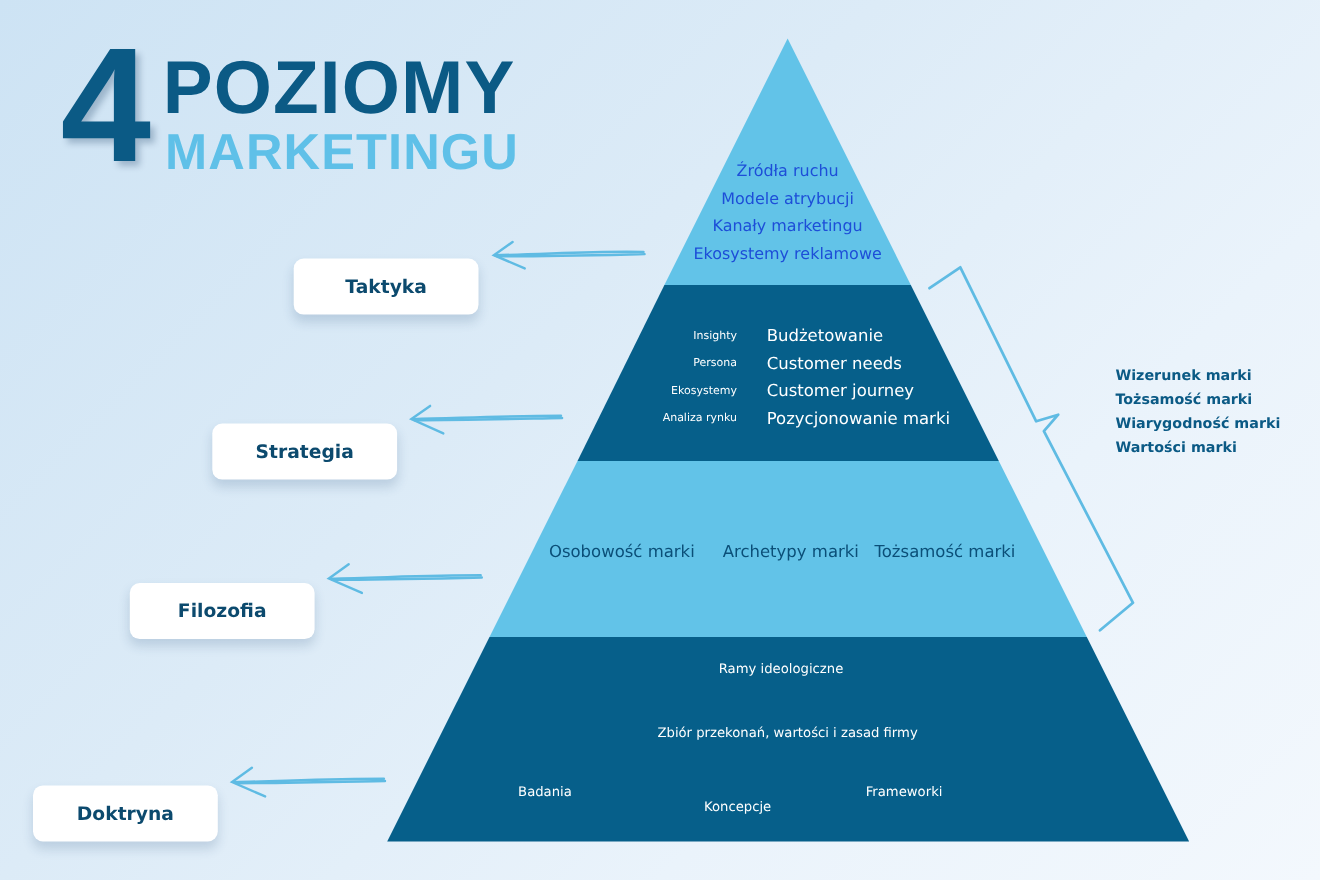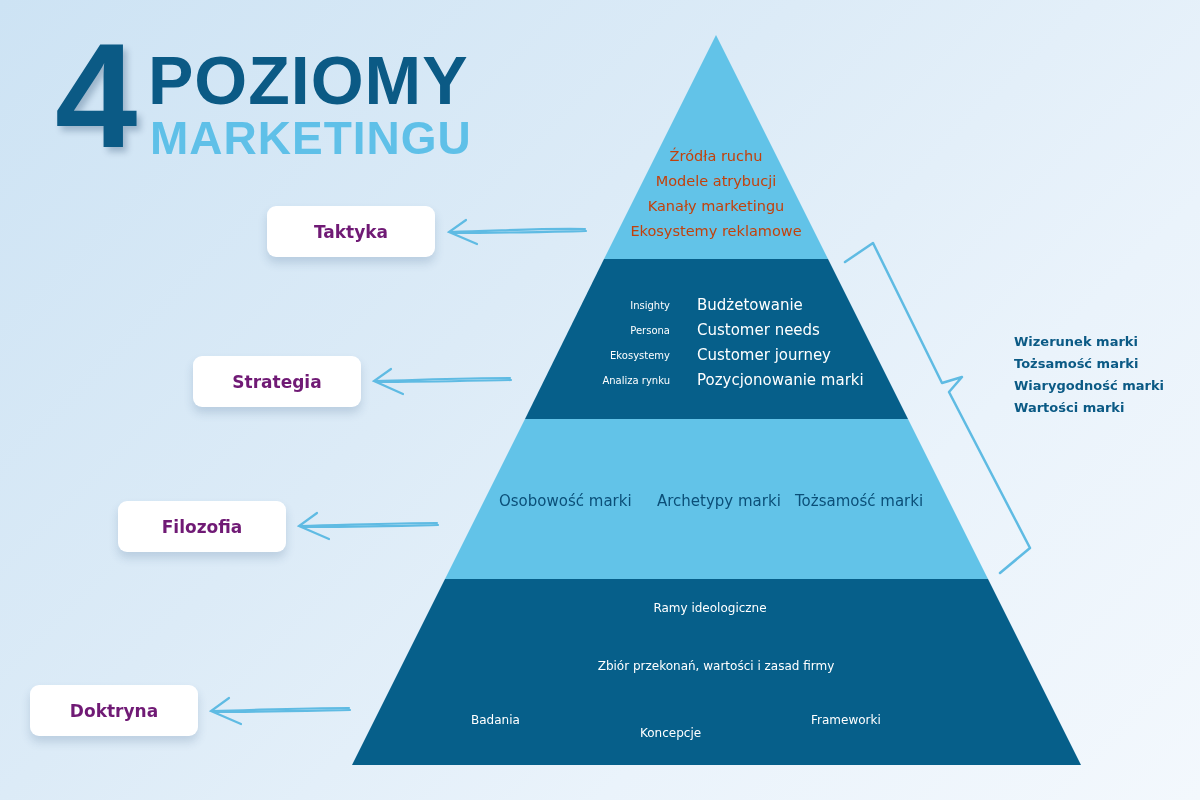--- a/index.html
+++ b/index.html
@@ -20,30 +20,30 @@
     font-family: "Liberation Sans", sans-serif; font-weight: bold;
     font-size: 68px; line-height: 68px; color: #0b5a85; letter-spacing: 1px;
   }
   .title-sub {
     position: absolute; left: 150px; top: 115px;
     font-family: "Liberation Sans", sans-serif; font-weight: bold;
     font-size: 46px; line-height: 46px; color: #5fc0e8; letter-spacing: 1px;
   }
   svg.layer { position: absolute; left: 0; top: 0; }
   .txt { position: absolute; font-family: "DejaVu Sans", sans-serif; white-space: nowrap; }
-  .t1 { color: #c2410c; font-size: 14.5px; line-height: 25px; text-align: center; left: 600px; width: 232px; top: 144px; }
+  .t1 { color: #1d4ed8; font-size: 14.5px; line-height: 25px; text-align: center; left: 600px; width: 232px; top: 144px; }
   .t2l { color: #ffffff; font-size: 10px; line-height: 25px; text-align: right; left: 520px; width: 150px; top: 293px; }
   .t2r { color: #ffffff; font-size: 15px; line-height: 25px; text-align: left; left: 697px; width: 200px; top: 293px; }
   .t3 { color: #0b4f78; font-size: 15px; line-height: 20px; top: 491px; }
   .t4 { color: #ffffff; font-size: 12px; line-height: 24px; }
   .label-box {
     position: absolute; background: #ffffff; border-radius: 9px;
     box-shadow: 0 6px 10px rgba(40,80,120,0.18);
     display: flex; align-items: center; justify-content: center;
-    font-family: "DejaVu Sans", sans-serif; font-weight: bold; font-size: 17px; color: #701a75;
+    font-family: "DejaVu Sans", sans-serif; font-weight: bold; font-size: 17px; color: #0c4a6e; margin-top: 29px;
   }
   .side-list {
     position: absolute; left: 986px; top: 331px;
     font-family: "DejaVu Sans", sans-serif; font-weight: bold; font-size: 13px; line-height: 22px; color: #0b5a85; margin-left: 28px;
   }
   .side-list div { white-space: nowrap; }
 </style>
 </head>
 <body>
 
@@ -103,21 +103,21 @@
 </div>
 
 <div class="txt t3" style="left:499px;">Osobowość marki</div>
 <div class="txt t3" style="left:657px;">Archetypy marki</div>
 <div class="txt t3" style="left:795px;">Tożsamość marki</div>
 
 <div class="txt t4" style="left:560px; width:300px; text-align:center; top:596px;">Ramy ideologiczne</div>
 <div class="txt t4" style="left:466px; width:500px; text-align:center; top:654px;">Zbiór przekonań, wartości i zasad firmy</div>
 <div class="txt t4" style="left:471px; top:708px;">Badania</div>
 <div class="txt t4" style="left:640px; top:708px;margin-top:13px;">Koncepcje</div>
-<div class="txt t4" style="left:811px; top:708px;">Frameworki</div>
+<div class="txt t4" style="left:787px; top:708px;">Frameworki</div>
 
 <div class="label-box" style="left:267px; top:206px; width:168px; height:51px;">Taktyka</div>
 <div class="label-box" style="left:193px; top:356px; width:168px; height:51px;">Strategia</div>
 <div class="label-box" style="left:118px; top:501px; width:168px; height:51px;">Filozofia</div>
 <div class="label-box" style="left:30px; top:685px; width:168px; height:51px;">Doktryna</div>
 
 <div class="side-list">
   <div>Wizerunek marki</div>
   <div>Tożsamość marki</div>
   <div>Wiarygodność marki</div>

